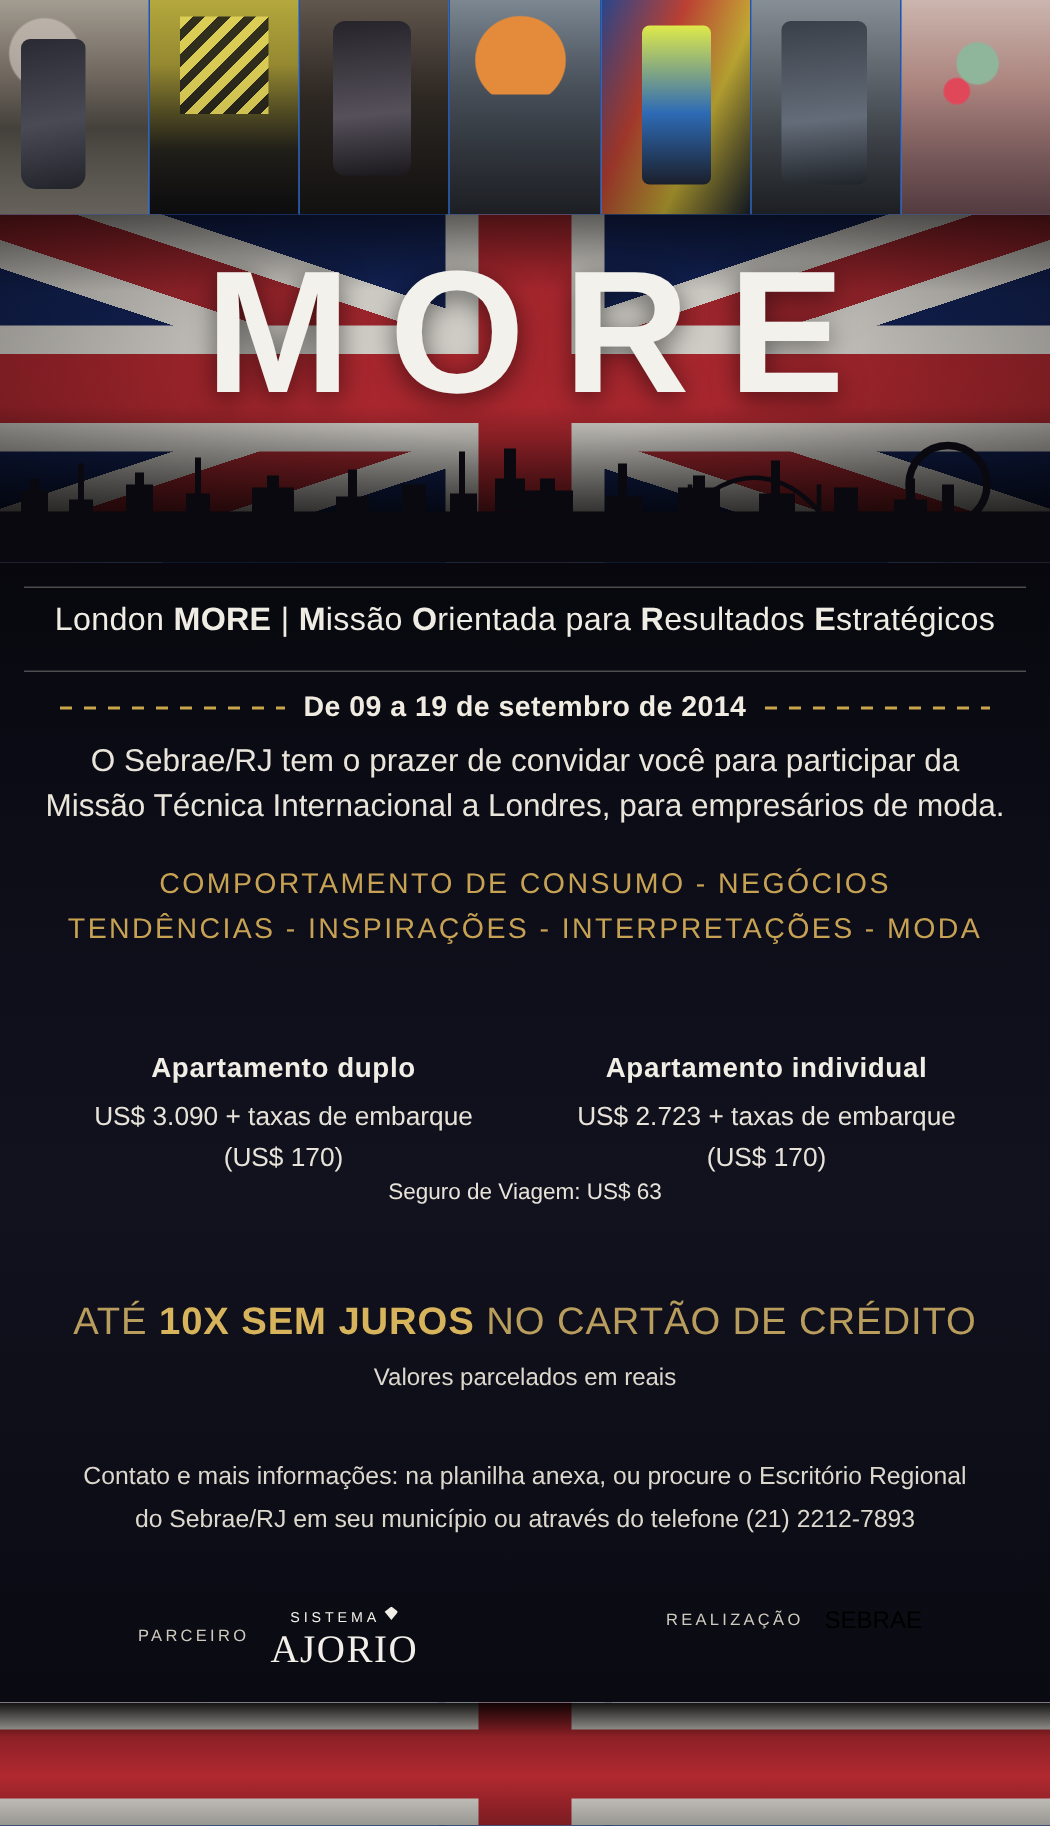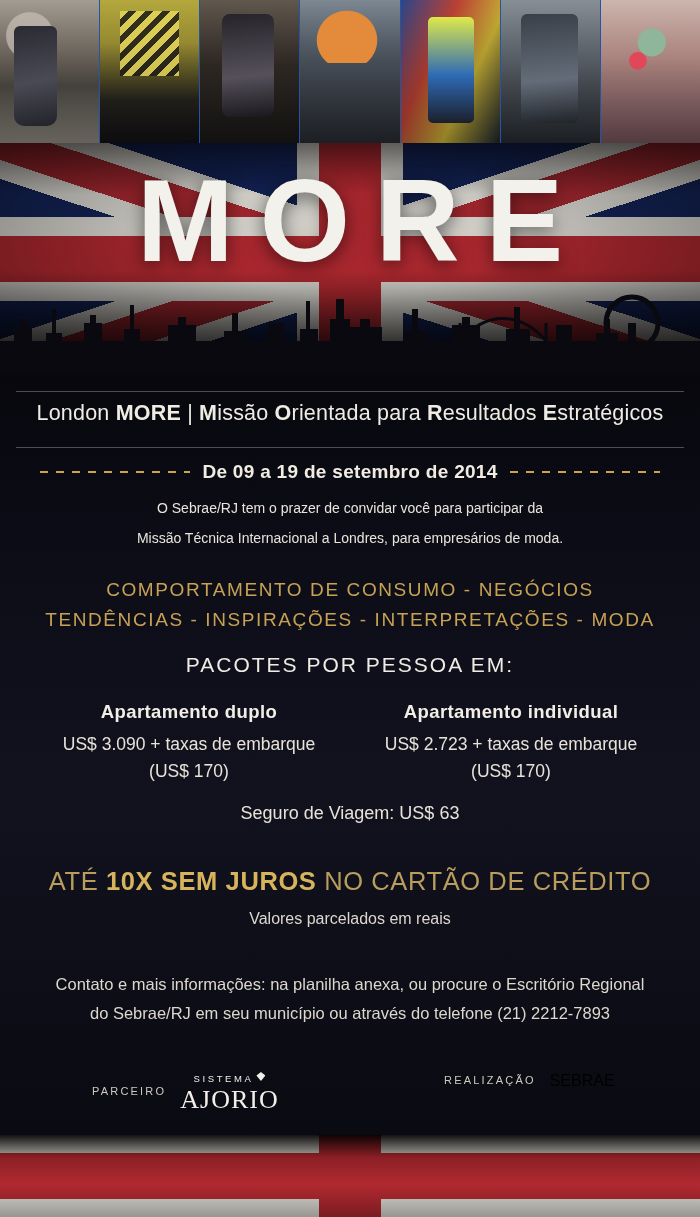--- a/index.html
+++ b/index.html
@@ -195,21 +195,21 @@
     font-size: 19px;
     letter-spacing: .3px;
     white-space: nowrap;
   }
 
   .intro {
     position: absolute;
     top: 118px; left: 0; right: 0;
     text-align: center;
     color: #e9e5db;
-    font-size: 14px;
+    font-size: 21px;
     line-height: 30px;
   }
 
   .themes {
     position: absolute;
     top: 200px; left: 0; right: 0;
     text-align: center;
     color: #c7a253;
     font-size: 19px;
     letter-spacing: 1.6px;
@@ -239,24 +239,24 @@
     margin-bottom: 8px;
   }
   .pkg-price {
     color: #e7e3d9;
     font-size: 17.5px;
     line-height: 27px;
   }
 
   .insurance {
     position: absolute;
-    top: 428px; left: 0; right: 0;
+    top: 411px; left: 0; right: 0;
     text-align: center;
     color: #e7e3d9;
-    font-size: 18px;
+    font-size: 15px;
   }
 
   .credit {
     position: absolute;
     top: 492px; left: 0; right: 0;
     text-align: center;
     color: #c7a253;
     font-size: 25.5px;
     letter-spacing: .6px;
     white-space: nowrap;
@@ -409,21 +409,20 @@
     <div class="intro">
       <div>O Sebrae/RJ tem o prazer de convidar você para participar da</div>
       <div>Missão Técnica Internacional a Londres, para empresários de moda.</div>
     </div>
 
     <div class="themes">
       <div>COMPORTAMENTO DE CONSUMO  -  NEGÓCIOS</div>
       <div>TENDÊNCIAS  -  INSPIRAÇÕES  -  INTERPRETAÇÕES  -  MODA</div>
     </div>
 
-    <div class="packages-title">PACOTES POR PESSOA EM:</div>
 
     <div class="packages">
       <div class="pkg">
         <div class="pkg-name">Apartamento duplo</div>
         <div class="pkg-price">US$ 3.090 + taxas de embarque</div>
         <div class="pkg-price">(US$ 170)</div>
       </div>
       <div class="pkg">
         <div class="pkg-name">Apartamento individual</div>
         <div class="pkg-price">US$ 2.723 + taxas de embarque</div>

